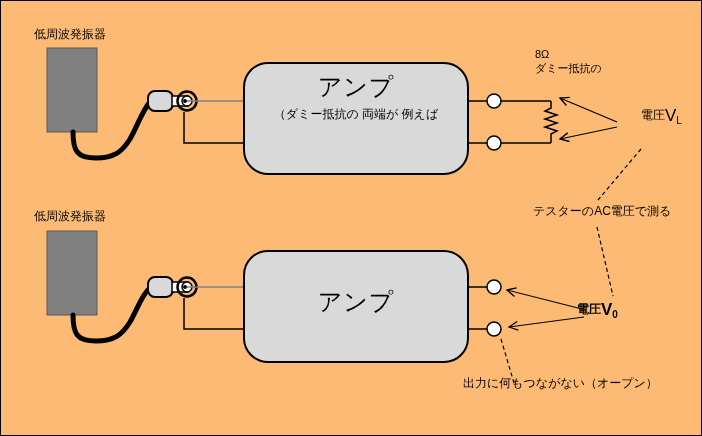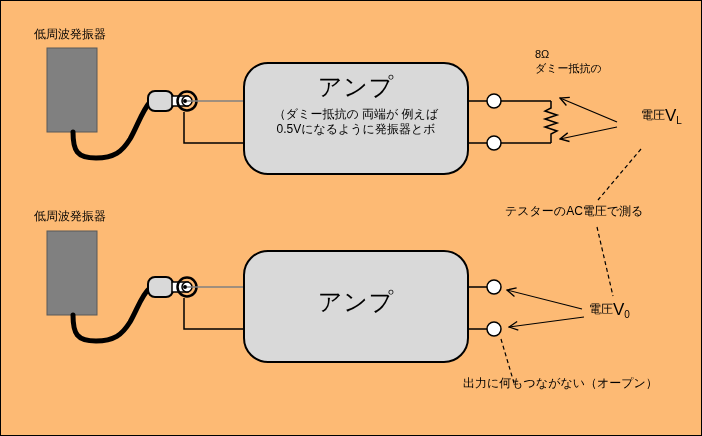--- a/index.html
+++ b/index.html
@@ -79,35 +79,34 @@
       <path d="M 500 338 L 513 382" stroke="#000" stroke-width="1.2" stroke-dasharray="4 3" fill="none"></path>
     </g>
   </svg>
 
   <div class="t" style="left:33px;top:26px;">低周波発振器</div>
 
   <div class="amp-title" style="left:243px;top:76px;width:224px;">アンプ</div>
 
   <div class="amp-note" style="left:243px;top:106px;width:224px;">
     <div>（ダミー抵抗の 両端が 例えば</div>
-    <div>0.5Vになるように発振器とボ</div>
   </div>
 
   <div class="t t-small" style="left:534px;top:47px;">8Ω</div>
   <div class="t t-small" style="left:534px;top:61px;">ダミー抵抗の</div>
 
   <div class="vlabel" style="left:620px;top:105px;margin-left:20px;">
     <span class="vpre">電圧</span><span class="vsym">V</span><span class="vsub">L</span>
   </div>
 
-  <div class="t" style="left:504px;top:203px;">テスターのAC電圧で測る</div>
+  <div class="t" style="left:532px;top:203px;">テスターのAC電圧で測る</div>
 
   <div class="t" style="left:33px;top:208px;">低周波発振器</div>
 
   <div class="amp-title" style="left:243px;top:291px;width:224px;">アンプ</div>
 
-  <div class="vlabel" style="left:588px;top:299px;">
+  <div class="vlabel" style="left:576px;top:299px;font-weight:bold;">
     <span class="vpre">電圧</span><span class="vsym">V</span><span class="vsub">0</span>
   </div>
 
   <div class="t" style="left:462px;top:375px;">出力に何もつながない（オープン）</div>
 
 </div>
 
 </body></html>

